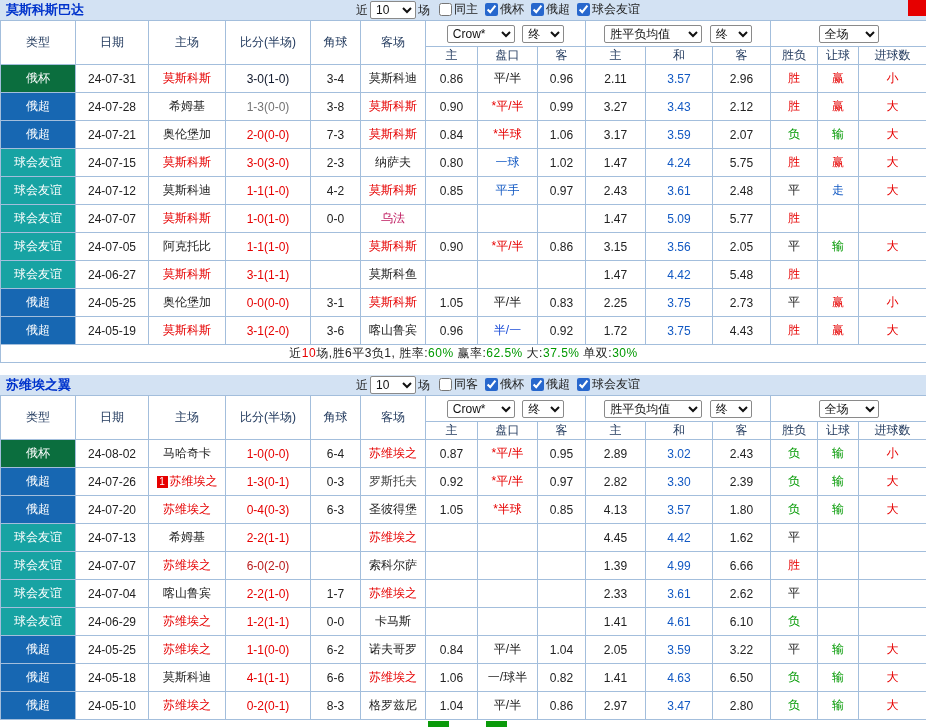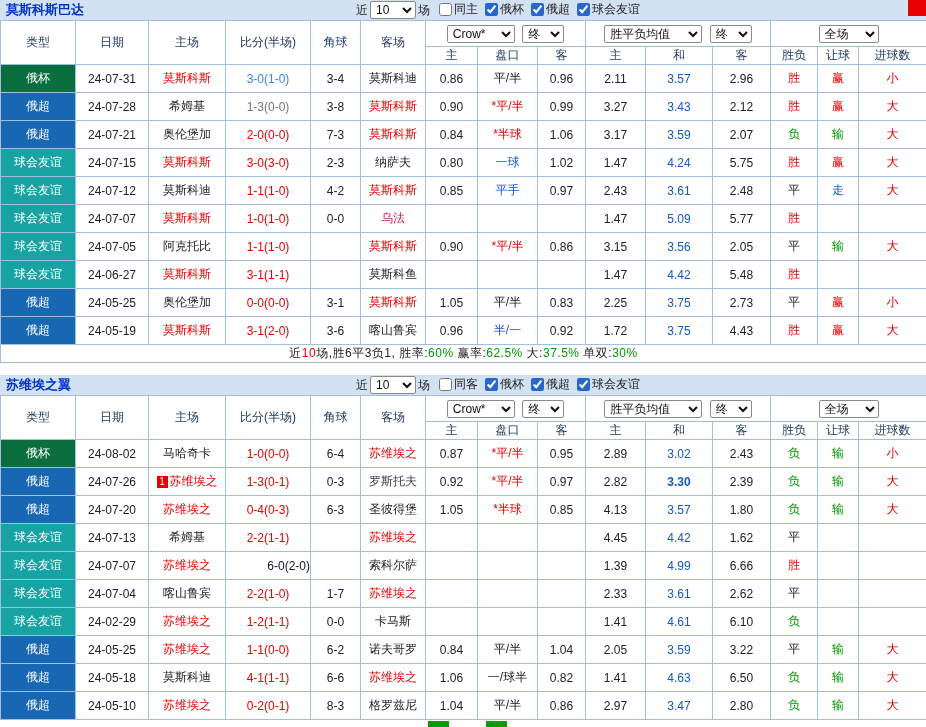--- a/index.html
+++ b/index.html
@@ -126,21 +126,21 @@
         <th data-name="col-header-result">胜负</th>
         <th data-name="col-header-let">让球</th>
         <th data-name="col-header-goals">进球数</th>
       </tr>
     </thead>
     <tbody>
         <tr data-name="match-row">
           <td data-name="league-type" style="color: rgb(255, 255, 255); background: rgb(11, 110, 62);">俄杯</td>
           <td data-name="match-date">24-07-31</td>
           <td data-name="home-team"><span data-name="home-team-name" style="color: rgb(230, 0, 0);">莫斯科斯</span></td>
-          <td data-name="score-halftime" style="color: #3b82f6;">3-0(1-0)</td>
+          <td data-name="score-halftime" style="color: #0f172a;">3-0(1-0)</td>
           <td data-name="corner-score">3-4</td>
           <td data-name="away-team"><span data-name="away-team-name" style="color: rgb(34, 34, 34);">莫斯科迪</span></td>
           <td data-name="odds-home">0.86</td>
           <td data-name="handicap" style="color: rgb(34, 34, 34);">平/半</td>
           <td data-name="odds-away">0.96</td>
           <td data-name="avg-home-odds">2.11</td>
           <td data-name="avg-draw-odds" style="color: rgb(18, 89, 195);">3.57</td>
           <td data-name="avg-away-odds">2.96</td>
           <td data-name="result-wdl" style="color: rgb(230, 0, 0);">胜</td>
           <td data-name="result-handicap" style="color: rgb(230, 0, 0);">赢</td>
@@ -417,21 +417,21 @@
           <td data-name="league-type" style="color: rgb(255, 255, 255); background: rgb(23, 103, 178);">俄超</td>
           <td data-name="match-date">24-07-26</td>
           <td data-name="home-team"><span class="badge" data-name="rank-badge">1</span><span data-name="home-team-name" style="color: rgb(230, 0, 0);">苏维埃之</span></td>
           <td data-name="score-halftime" style="color: rgb(230, 0, 0);">1-3(0-1)</td>
           <td data-name="corner-score">0-3</td>
           <td data-name="away-team"><span data-name="away-team-name" style="color: #404040;">罗斯托夫</span></td>
           <td data-name="odds-home">0.92</td>
           <td data-name="handicap" style="color: rgb(230, 0, 0);">*平/半</td>
           <td data-name="odds-away">0.97</td>
           <td data-name="avg-home-odds">2.82</td>
-          <td data-name="avg-draw-odds" style="color: rgb(18, 89, 195); font-weight: bold;">3.30</td>
+          <td data-name="avg-draw-odds" style="color: rgb(18, 89, 195);">3.30</td>
           <td data-name="avg-away-odds">2.39</td>
           <td data-name="result-wdl" style="color: rgb(0, 153, 0);">负</td>
           <td data-name="result-handicap" style="color: rgb(0, 153, 0);">输</td>
           <td data-name="result-goals" style="color: rgb(230, 0, 0);">大</td>
         </tr>
         <tr data-name="match-row">
           <td data-name="league-type" style="color: rgb(255, 255, 255); background: rgb(23, 103, 178);">俄超</td>
           <td data-name="match-date">24-07-20</td>
           <td data-name="home-team"><span data-name="home-team-name" style="color: rgb(230, 0, 0);">苏维埃之</span></td>
           <td data-name="score-halftime" style="color: rgb(230, 0, 0);">0-4(0-3)</td>
@@ -461,21 +461,21 @@
           <td data-name="avg-draw-odds" style="color: rgb(18, 89, 195);">4.42</td>
           <td data-name="avg-away-odds">1.62</td>
           <td data-name="result-wdl" style="color: rgb(34, 34, 34);">平</td>
           <td data-name="result-handicap" style="color: rgb(34, 34, 34);"></td>
           <td data-name="result-goals" style="color: rgb(34, 34, 34);"></td>
         </tr>
         <tr data-name="match-row">
           <td data-name="league-type" style="color: rgb(255, 255, 255); background: rgb(23, 163, 163);">球会友谊</td>
           <td data-name="match-date">24-07-07</td>
           <td data-name="home-team"><span data-name="home-team-name" style="color: rgb(230, 0, 0);">苏维埃之</span></td>
-          <td data-name="score-halftime" style="color: #0f172a; text-align: right;">6-0(2-0)</td>
+          <td data-name="score-halftime" style="color: #b91c1c;">6-0(2-0)</td>
           <td data-name="corner-score"></td>
           <td data-name="away-team"><span data-name="away-team-name" style="color: rgb(34, 34, 34);">索科尔萨</span></td>
           <td data-name="odds-home"></td>
           <td data-name="handicap" style="color: rgb(34, 34, 34);"></td>
           <td data-name="odds-away"></td>
           <td data-name="avg-home-odds">1.39</td>
           <td data-name="avg-draw-odds" style="color: rgb(18, 89, 195);">4.99</td>
           <td data-name="avg-away-odds">6.66</td>
           <td data-name="result-wdl" style="color: rgb(230, 0, 0);">胜</td>
           <td data-name="result-handicap" style="color: rgb(34, 34, 34);"></td>
@@ -493,21 +493,21 @@
           <td data-name="odds-away"></td>
           <td data-name="avg-home-odds">2.33</td>
           <td data-name="avg-draw-odds" style="color: rgb(18, 89, 195);">3.61</td>
           <td data-name="avg-away-odds">2.62</td>
           <td data-name="result-wdl" style="color: rgb(34, 34, 34);">平</td>
           <td data-name="result-handicap" style="color: rgb(34, 34, 34);"></td>
           <td data-name="result-goals" style="color: rgb(34, 34, 34);"></td>
         </tr>
         <tr data-name="match-row">
           <td data-name="league-type" style="color: rgb(255, 255, 255); background: rgb(23, 163, 163);">球会友谊</td>
-          <td data-name="match-date">24-02-29</td>
+          <td data-name="match-date">24-06-29</td>
           <td data-name="home-team"><span data-name="home-team-name" style="color: rgb(230, 0, 0);">苏维埃之</span></td>
           <td data-name="score-halftime" style="color: rgb(230, 0, 0);">1-2(1-1)</td>
           <td data-name="corner-score">0-0</td>
           <td data-name="away-team"><span data-name="away-team-name" style="color: rgb(34, 34, 34);">卡马斯</span></td>
           <td data-name="odds-home"></td>
           <td data-name="handicap" style="color: rgb(34, 34, 34);"></td>
           <td data-name="odds-away"></td>
           <td data-name="avg-home-odds">1.41</td>
           <td data-name="avg-draw-odds" style="color: rgb(18, 89, 195);">4.61</td>
           <td data-name="avg-away-odds">6.10</td>

